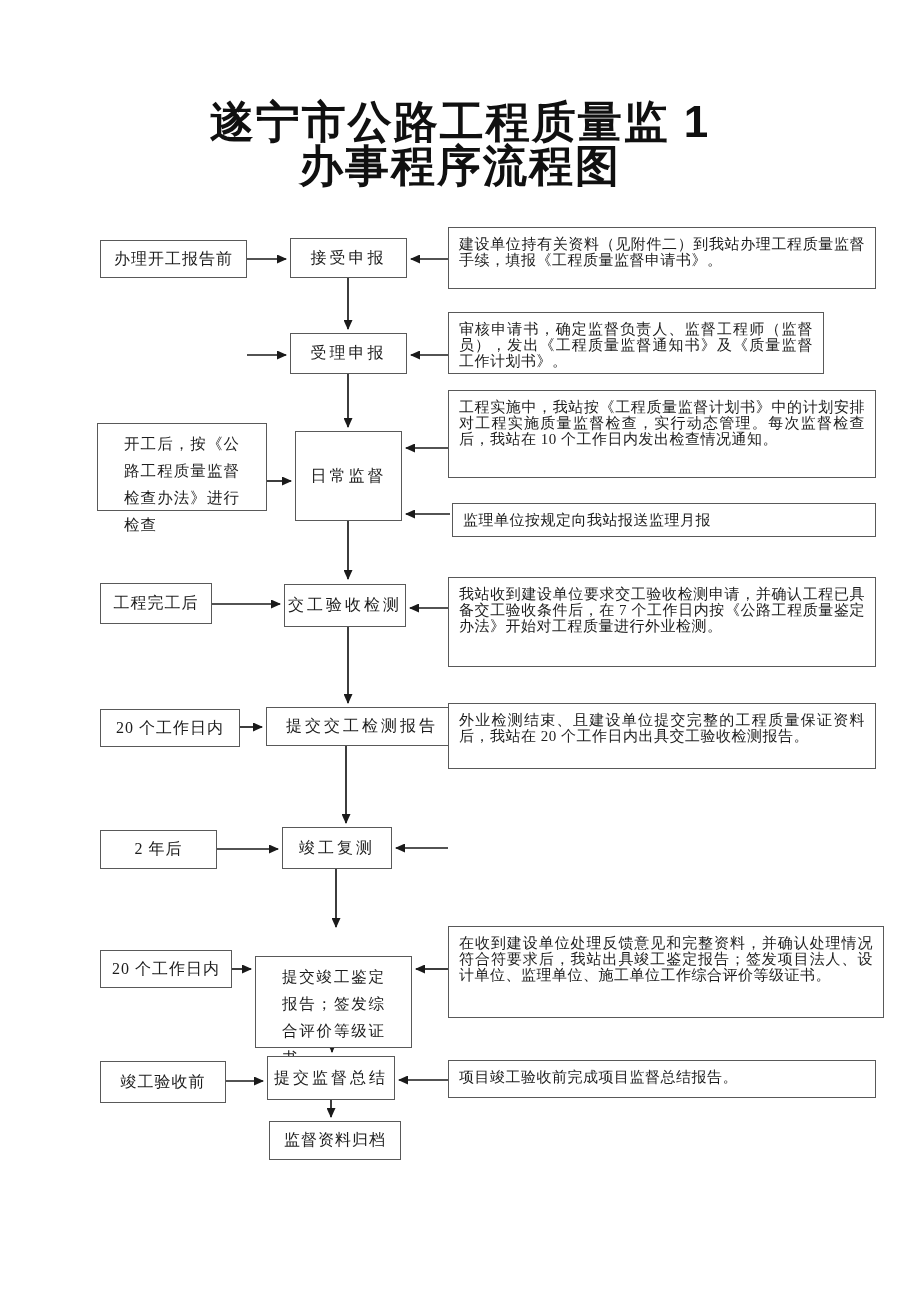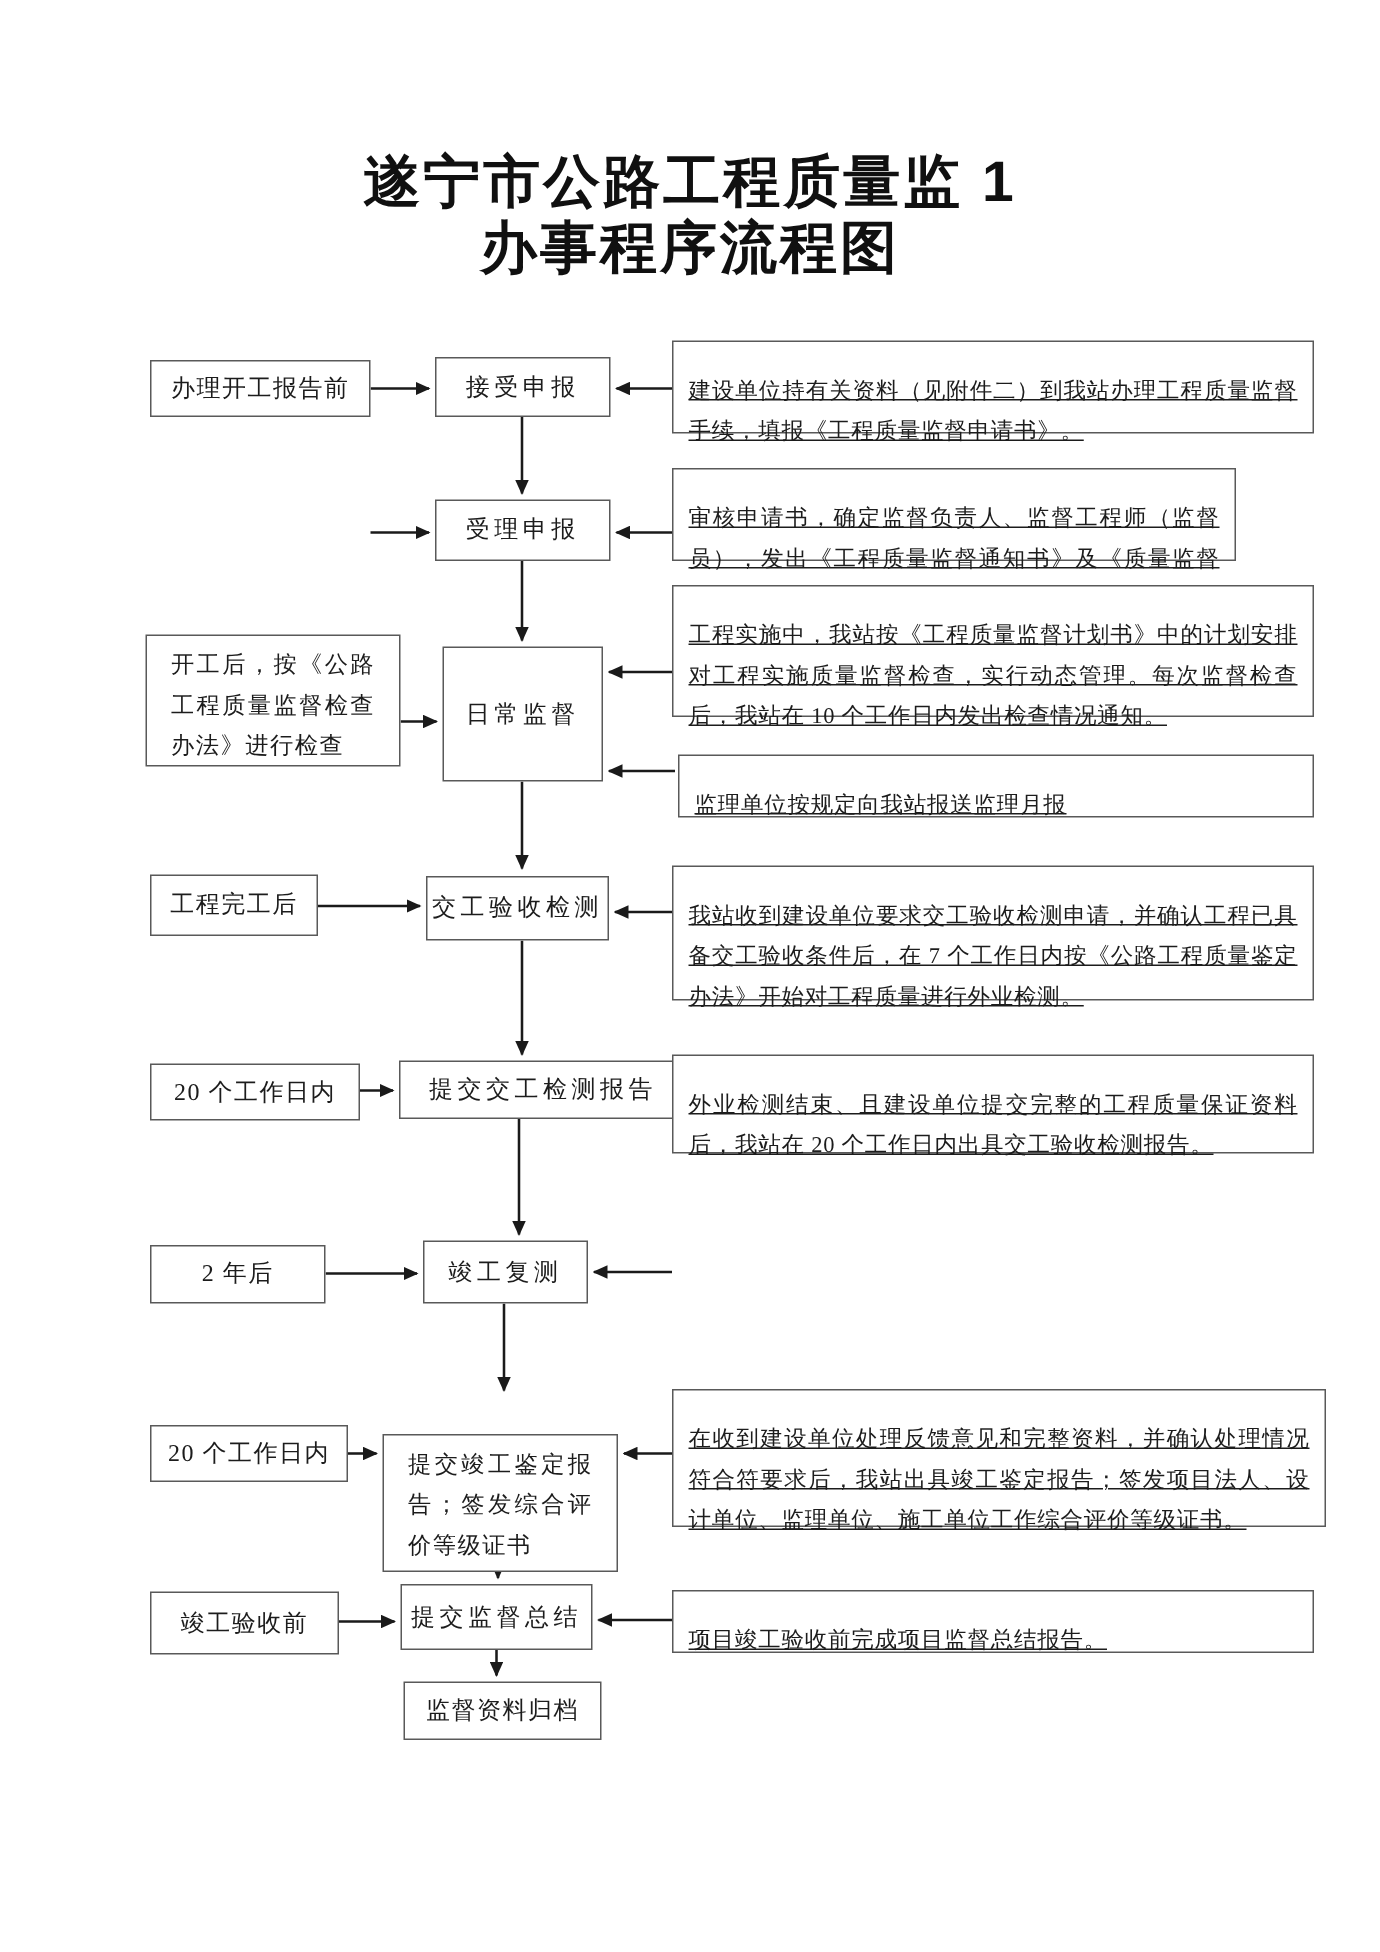--- a/index.html
+++ b/index.html
@@ -4,43 +4,43 @@
 <style>
   html,body { margin:0; padding:0; background:#fff; }
   .page {
     position:relative; width:920px; height:1301px; margin:0 auto;
     background:#fff; overflow:hidden;
     font-family:"Liberation Serif", serif; color:#1c1c1c;
   }
   .title {
     position:absolute; top:100px; left:0; right:0;
     text-align:center; font-family:"Liberation Sans", sans-serif;
-    font-weight:bold; font-size:38px; line-height:44px;
+    font-weight:bold; font-size:44px; line-height:44px;
     color:#101010; letter-spacing:2px;
   }
   .arrows { position:absolute; left:0; top:0; pointer-events:none; }
   .box {
     position:absolute; box-sizing:border-box;
     border:1px solid #595959; background:#fff;
     font-size:15px; color:#1c1c1c;
   }
   .when {
     display:flex; align-items:center; justify-content:center;
     text-align:center; font-size:16px; letter-spacing:1px;
   }
   .stage {
     display:flex; align-items:center; justify-content:center;
     text-align:center; font-size:16px; letter-spacing:3px;font-family:Liberation Mono, monospace;
   }
   .note {
-    padding:20px 10px; line-height:27px; letter-spacing:0.5px;
-    text-align:justify; text-align-last:left;text-decoration:underline;
+    padding:8px 10px; line-height:16px; letter-spacing:0.5px;
+    text-align:justify; text-align-last:left;
   }
   .multi {
-    display:block; padding:6px 16px; line-height:27px;
+    display:block; padding:6px 26px; line-height:27px;
     text-align:justify; text-align-last:left; letter-spacing:1px; font-size:15.5px;
   }
 </style>
 </head>
 <body>
 
 <div class="page">
 
   <div class="title">
     <div>遂宁市公路工程质量监 1</div>

